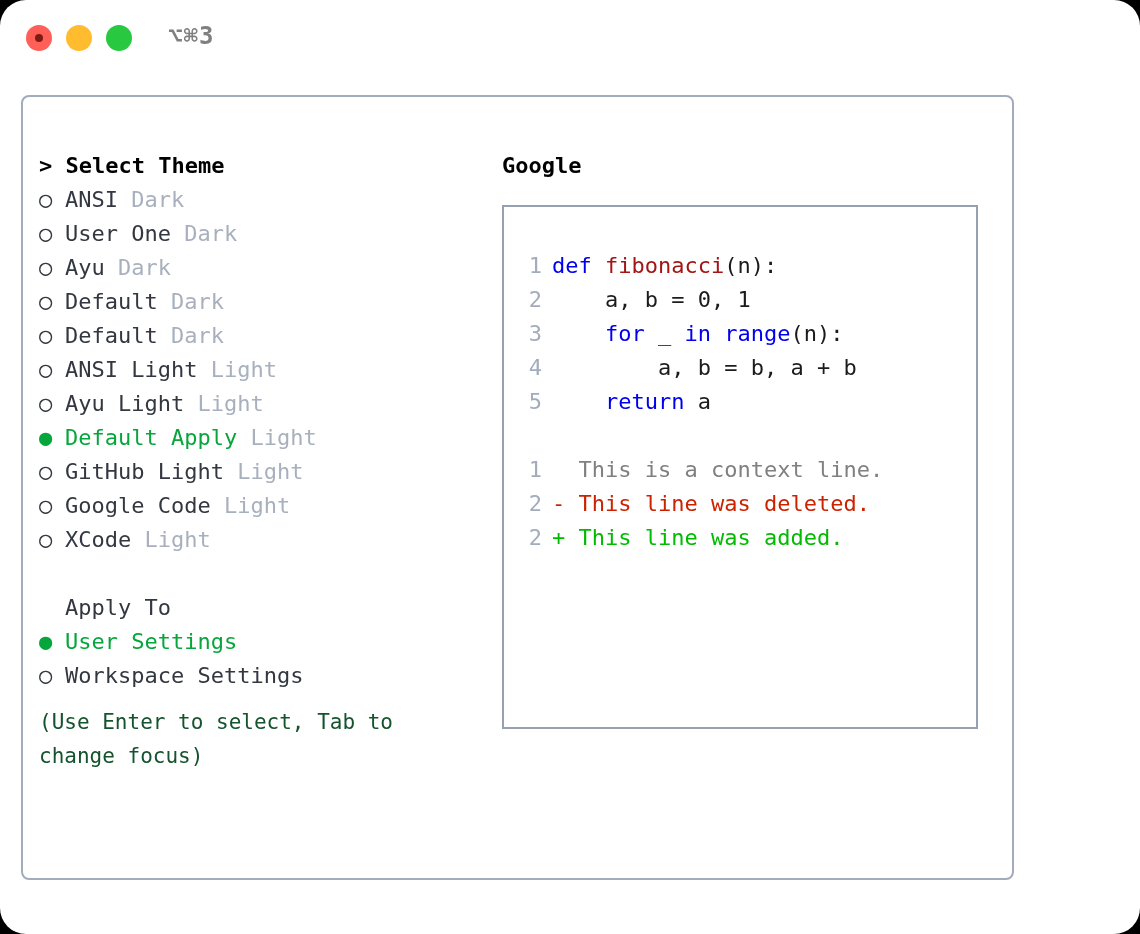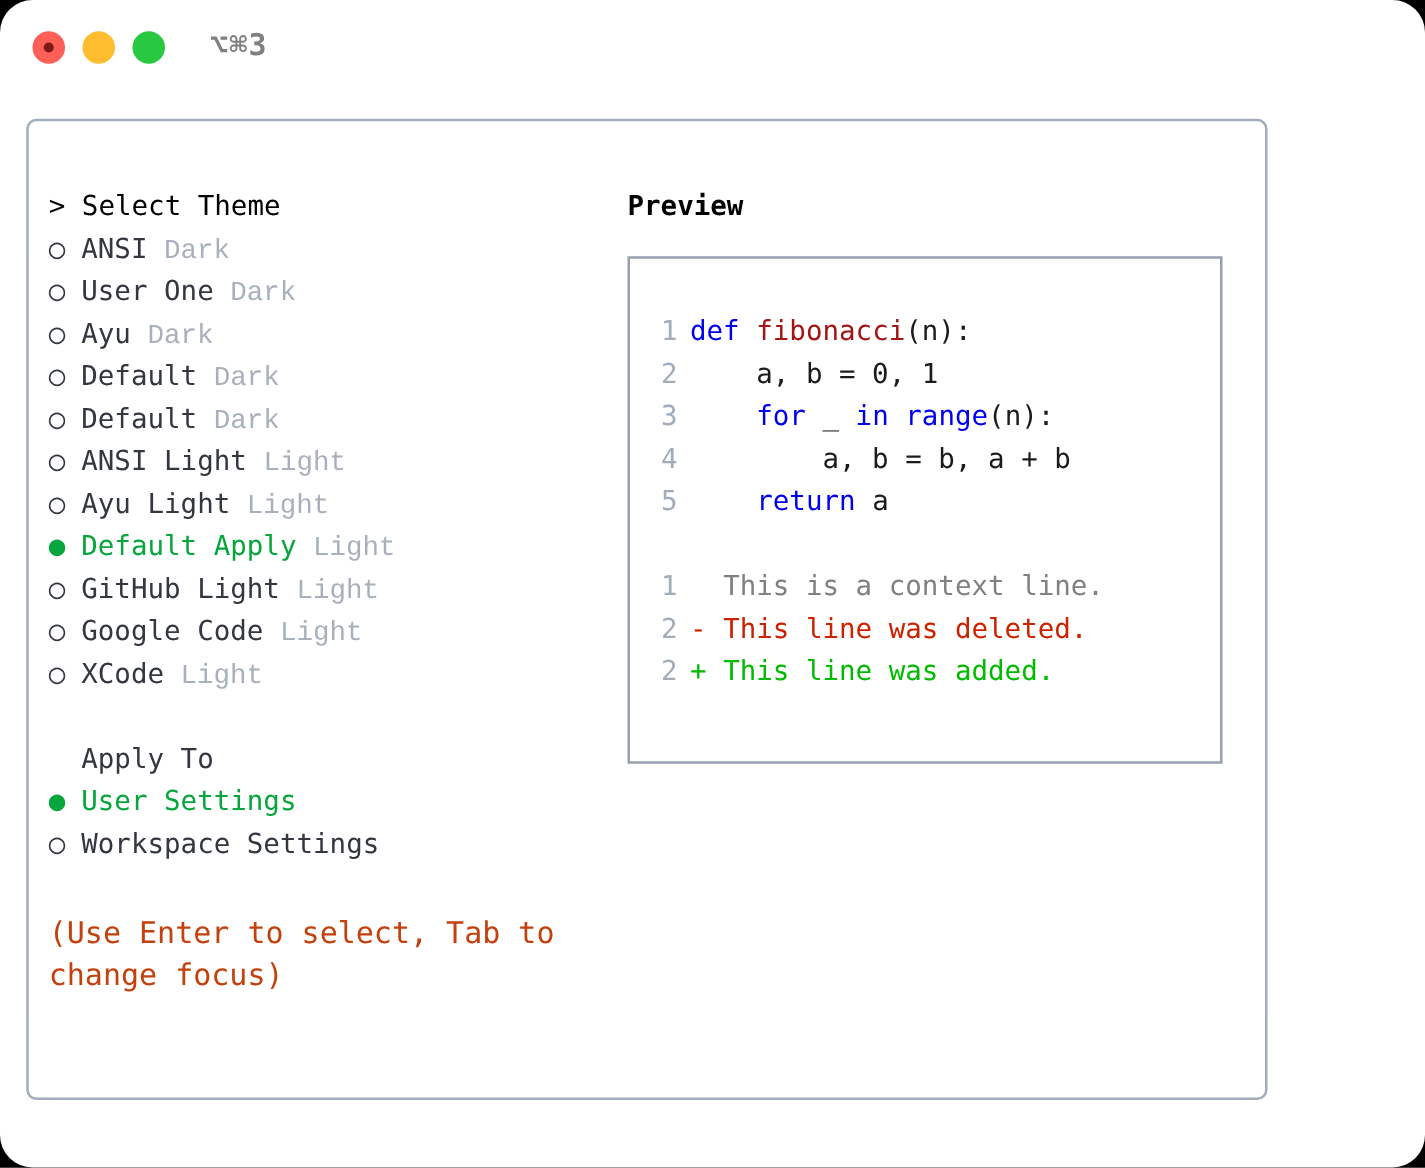--- a/index.html
+++ b/index.html
@@ -82,53 +82,53 @@
   }
   .row {
     height: 34px;
     line-height: 34px;
     font-size: 22px;
     color: #333740;
     white-space: pre;
   }
   .row .bullet { display: inline-block; width: 26px; }
   .row.header {
-    font-weight: normal;
+    font-weight: bold;
     color: #000000;
   }
   .row.selected { color: #07a63c; }
-  .variant { color: #a8b0bd; font-family: Liberation Mono, monospace; }
+  .variant { color: #a8b0bd; }
   .spacer-row { height: 34px; }
 
   #hint {
-    margin-top: 36px;
-    font-size: 24px;
-    line-height: 34px;
-    color: #c2410c;
+    margin-top: 12px;
+    font-size: 21px;
+    line-height: 34px;
+    color: #14532d;
     width: 410px;
   }
 
   
   #right-col {
     position: absolute;
     left: 479px;
     top: 52px;
     width: 490px;
   }
   #preview-title {
     font-size: 22px;
     font-weight: bold;
     color: #000000;
     line-height: 34px;
     white-space: pre;
   }
   #preview-box {
     margin-top: 22px;
     width: 476px;
-    height: 406px;
+    height: 524px;
     border: 2px solid #96a0b0;
     box-sizing: border-box;
     background: #ffffff;
     position: relative;
   }
   #code {
     position: absolute;
     left: 14px;
     top: 42px;
     font-size: 22px;
@@ -188,20 +188,20 @@
       <div class="row"><span class="bullet"> </span><span>Apply To</span></div>
       <div id="apply-rows">
           <div class="row selected"><span class="bullet">●</span><span>User Settings</span></div>
           <div class="row"><span class="bullet">○</span><span>Workspace Settings</span></div>
         </div>
 
       <div id="hint">(Use Enter to select, Tab to change focus)</div>
     </div>
 
     <div id="right-col">
-      <div id="preview-title">Preview</div>
+      <div id="preview-title">Google</div>
       <div id="preview-box">
         <div id="code"><div class="cline"><span class="lno">1</span><span class="gap"></span><span class="kw">def </span><span class="fn">fibonacci</span><span class="plain">(n):</span></div><div class="cline"><span class="lno">2</span><span class="gap"></span><span class="plain">    a, b = 0, 1</span></div><div class="cline"><span class="lno">3</span><span class="gap"></span><span class="plain">    </span><span class="kw">for</span><span class="plain"> _ </span><span class="kw">in</span><span class="plain"> </span><span class="kw">range</span><span class="plain">(n):</span></div><div class="cline"><span class="lno">4</span><span class="gap"></span><span class="plain">        a, b = b, a + b</span></div><div class="cline"><span class="lno">5</span><span class="gap"></span><span class="plain">    </span><span class="kw">return</span><span class="plain"> a</span></div><div class="blank-line"></div><div class="cline"><span class="lno">1</span><span class="gap"></span><span class="ctx">  </span><span class="ctx">This is a context line.</span></div><div class="cline"><span class="lno">2</span><span class="gap"></span><span class="del">- </span><span class="del">This line was deleted.</span></div><div class="cline"><span class="lno">2</span><span class="gap"></span><span class="add">+ </span><span class="add">This line was added.</span></div></div>
       </div>
     </div>
 
   </div>
 </div>
 
 </body></html>

